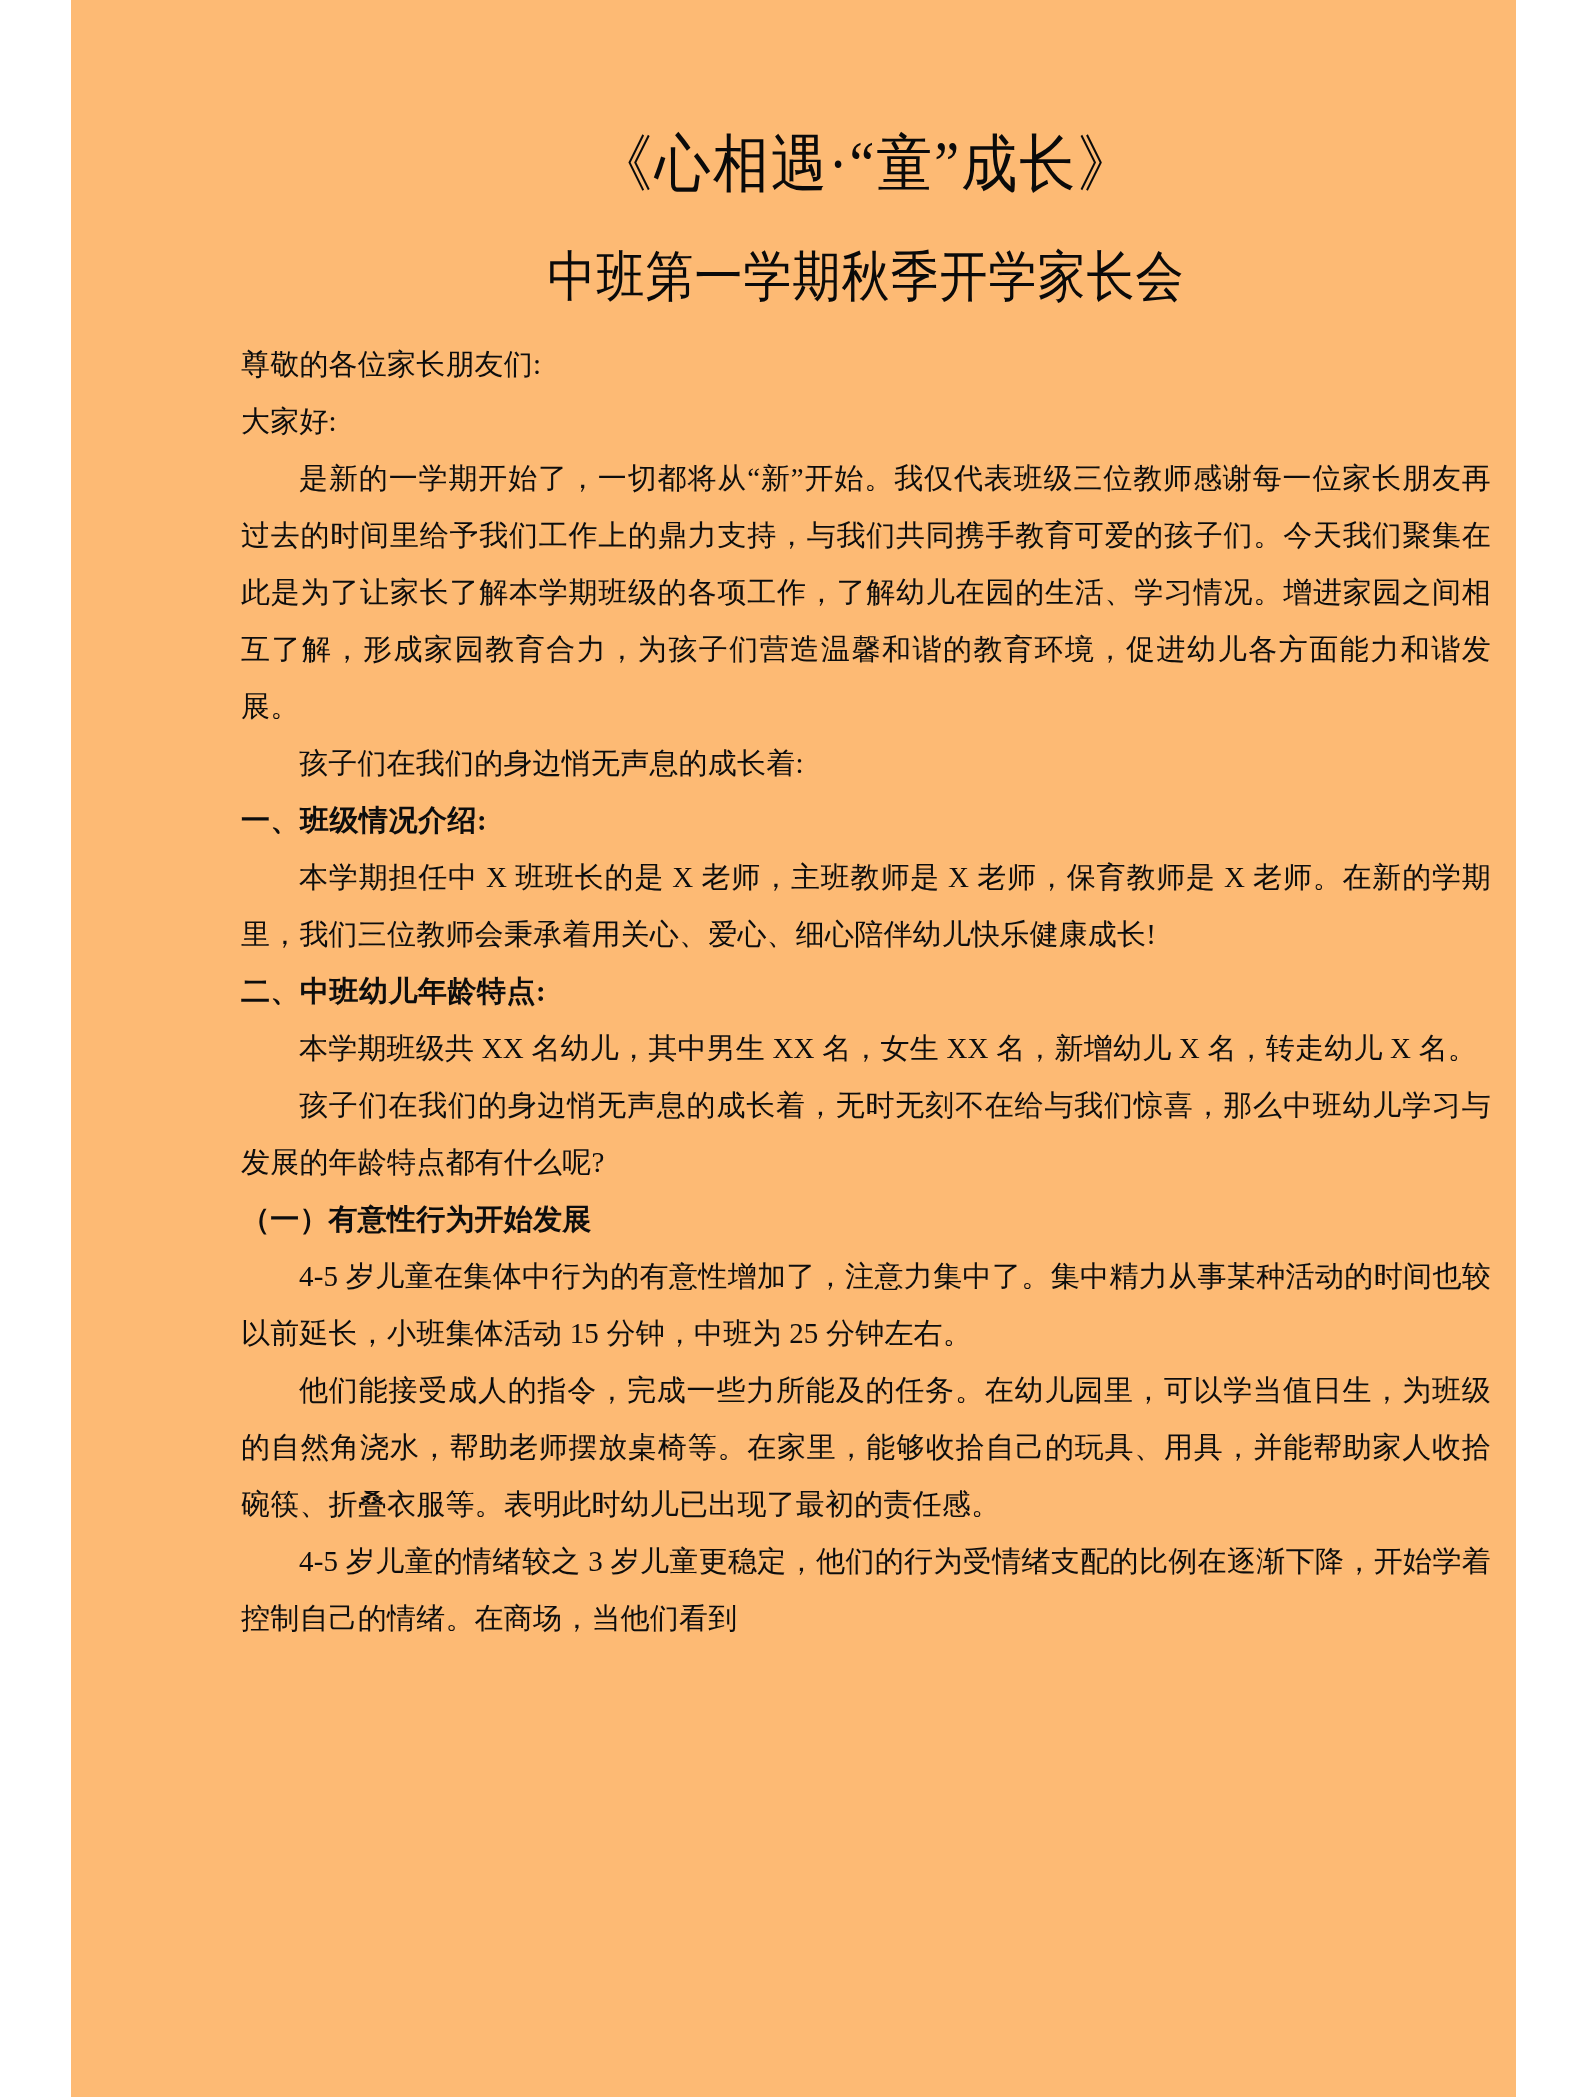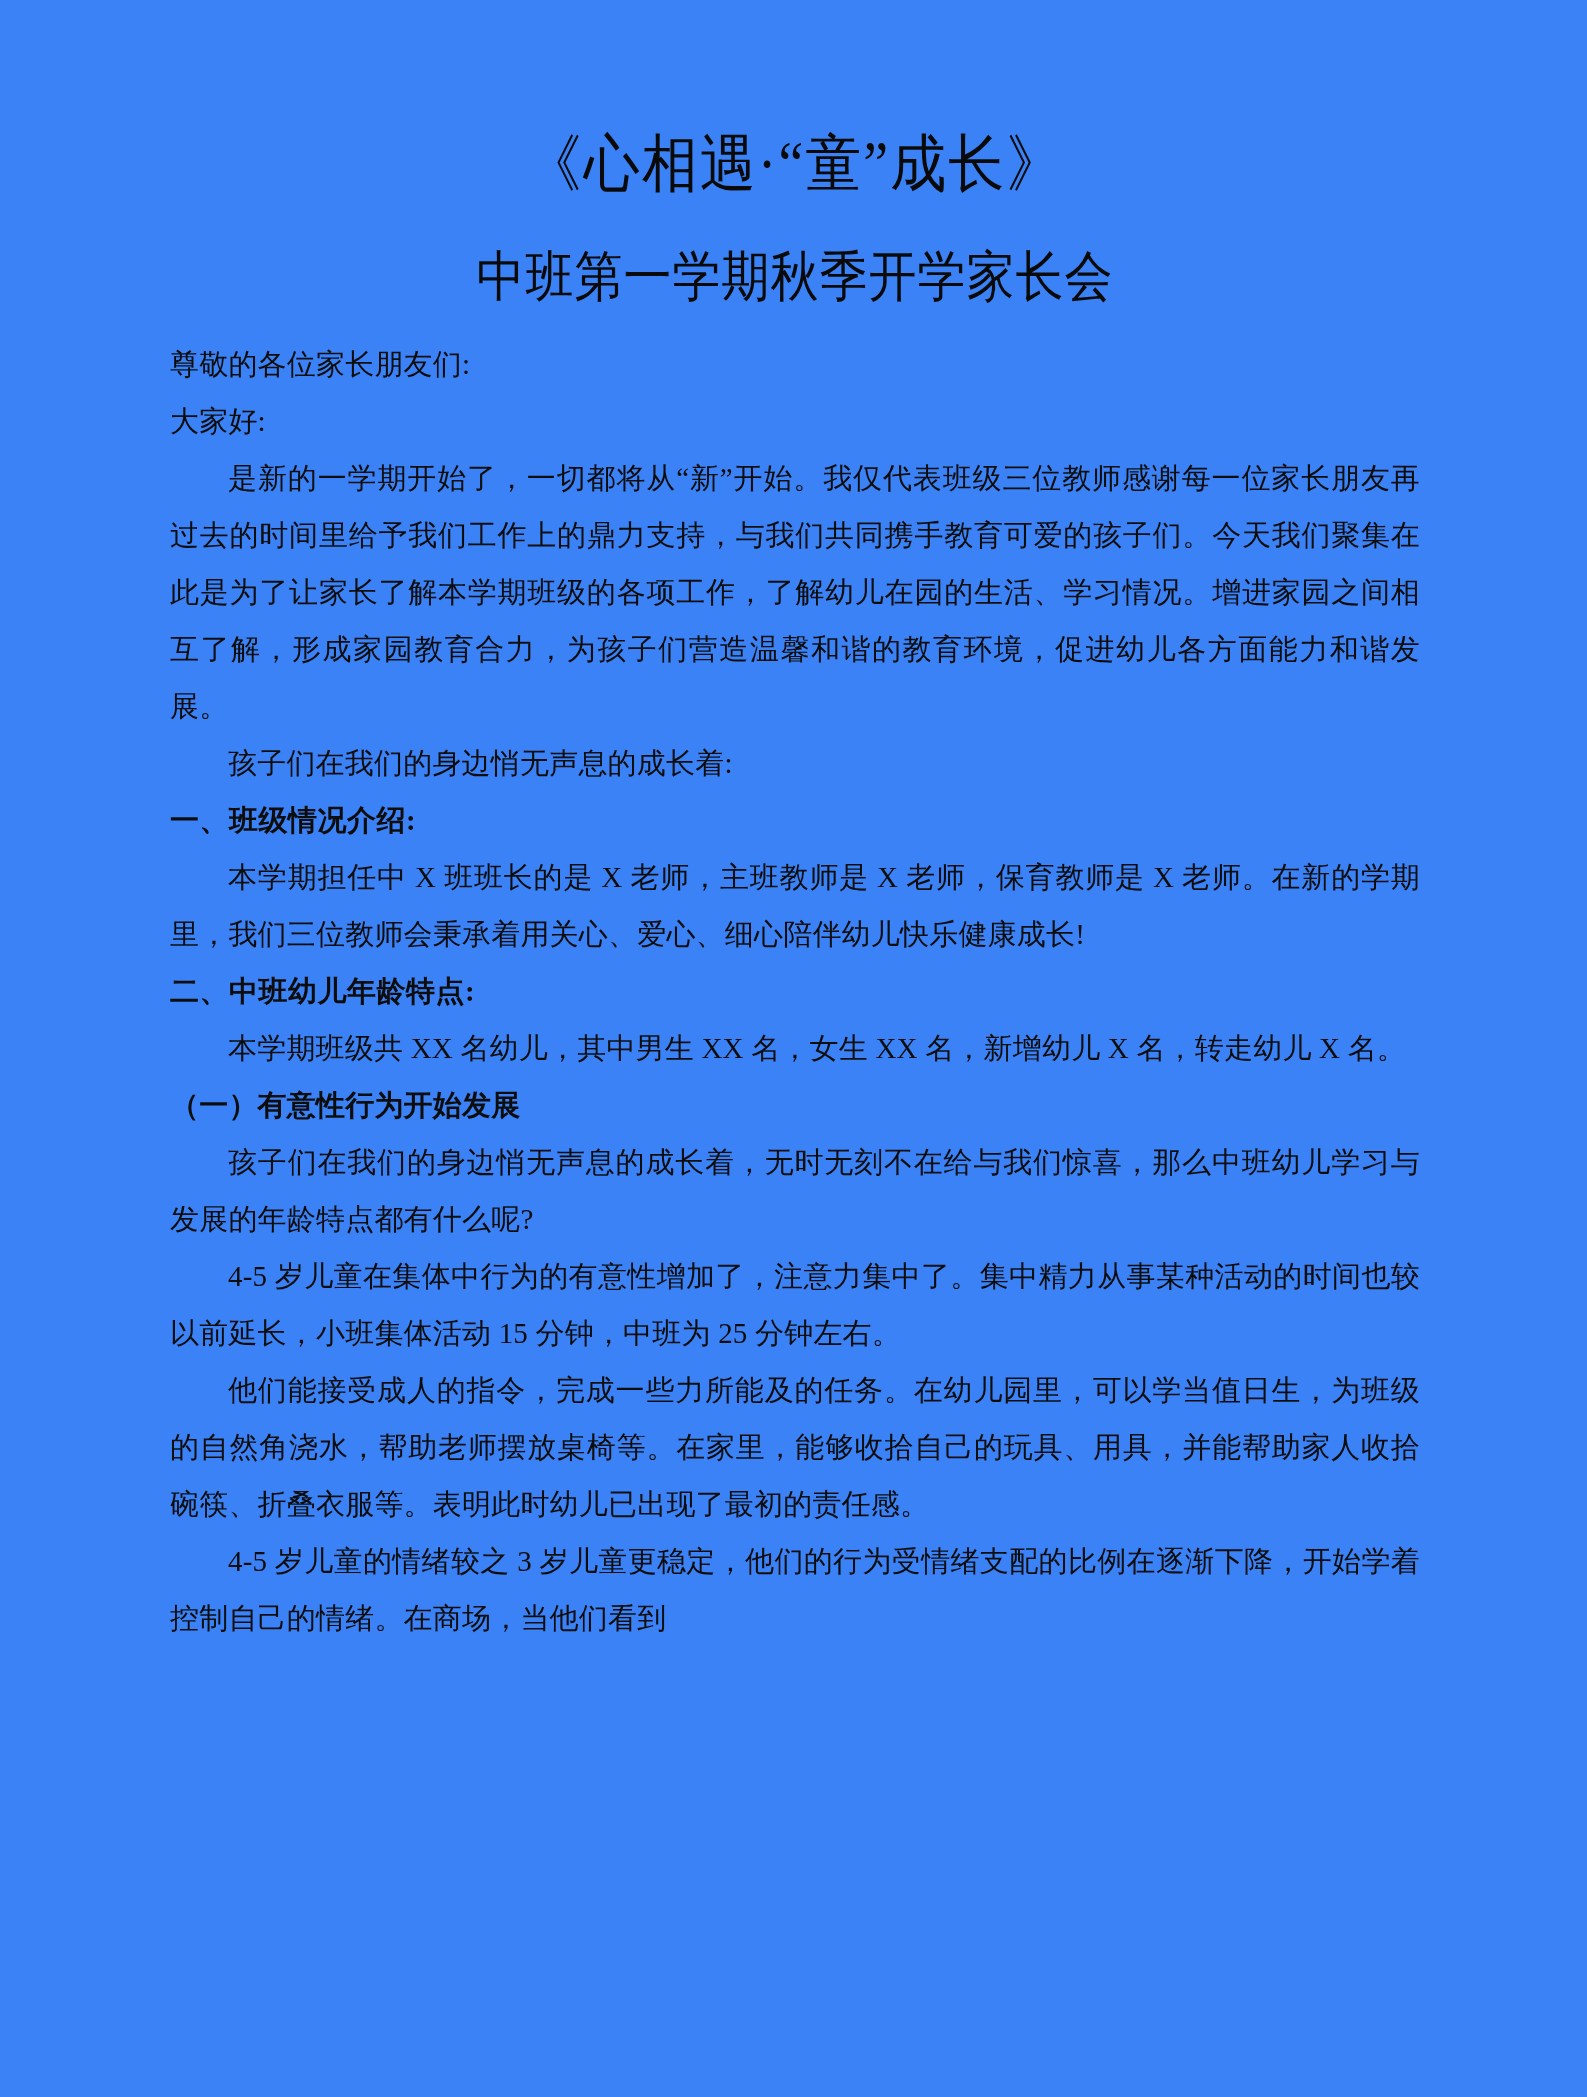--- a/index.html
+++ b/index.html
@@ -7,23 +7,23 @@
     margin: 0;
     padding: 0;
     background: #ffffff;
   }
   body {
     font-family: "Liberation Serif", "DejaVu Serif", serif;
     color: #000000;
   }
   .page {
     position: relative;
-    width: 1587px;
+    width: 1445px;
     height: 2097px;
-    background: #3b82f6;
+    background: #fdba74;
     margin: 0 auto;
     overflow: hidden;
     box-sizing: border-box;
     padding: 0;
   }
   .content {
     position: absolute;
     left: 170px;
     top: 0;
     width: 1250px;
@@ -95,22 +95,22 @@
     <div class="body-wrap">
       <p class="para">尊敬的各位家长朋友们:</p>
       <p class="para">大家好:</p>
       <div id="paragraph-host">
           <p class="para indent">是新的一学期开始了，一切都将从“新”开始。我仅代表班级三位教师感谢每一位家长朋友再过去的时间里给予我们工作上的鼎力支持，与我们共同携手教育可爱的孩子们。今天我们聚集在此是为了让家长了解本学期班级的各项工作，了解幼儿在园的生活、学习情况。增进家园之间相互了解，形成家园教育合力，为孩子们营造温馨和谐的教育环境，促进幼儿各方面能力和谐发展。</p>
           <p class="para indent">孩子们在我们的身边悄无声息的成长着:</p>
           <p class="para heading">一、班级情况介绍:</p>
           <p class="para indent">本学期担任中 X 班班长的是 X 老师，主班教师是 X 老师，保育教师是 X 老师。在新的学期里，我们三位教师会秉承着用关心、爱心、细心陪伴幼儿快乐健康成长!</p>
           <p class="para heading">二、中班幼儿年龄特点:</p>
           <p class="para indent">本学期班级共 XX 名幼儿，其中男生 XX 名，女生 XX 名，新增幼儿 X 名，转走幼儿 X 名。</p>
+          <p class="para indent">孩子们在我们的身边悄无声息的成长着，无时无刻不在给与我们惊喜，那么中班幼儿学习与发展的年龄特点都有什么呢?</p>
           <p class="para subheading">（一）有意性行为开始发展</p>
-          <p class="para indent">孩子们在我们的身边悄无声息的成长着，无时无刻不在给与我们惊喜，那么中班幼儿学习与发展的年龄特点都有什么呢?</p>
           <p class="para indent">4-5 岁儿童在集体中行为的有意性增加了，注意力集中了。集中精力从事某种活动的时间也较以前延长，小班集体活动 15 分钟，中班为 25 分钟左右。</p>
           <p class="para indent">他们能接受成人的指令，完成一些力所能及的任务。在幼儿园里，可以学当值日生，为班级的自然角浇水，帮助老师摆放桌椅等。在家里，能够收拾自己的玩具、用具，并能帮助家人收拾碗筷、折叠衣服等。表明此时幼儿已出现了最初的责任感。</p>
           <p class="para indent">4-5 岁儿童的情绪较之 3 岁儿童更稳定，他们的行为受情绪支配的比例在逐渐下降，开始学着控制自己的情绪。在商场，当他们看到</p>
         </div>
     </div>
 
   </div>
 </div>
 
 </body></html>

